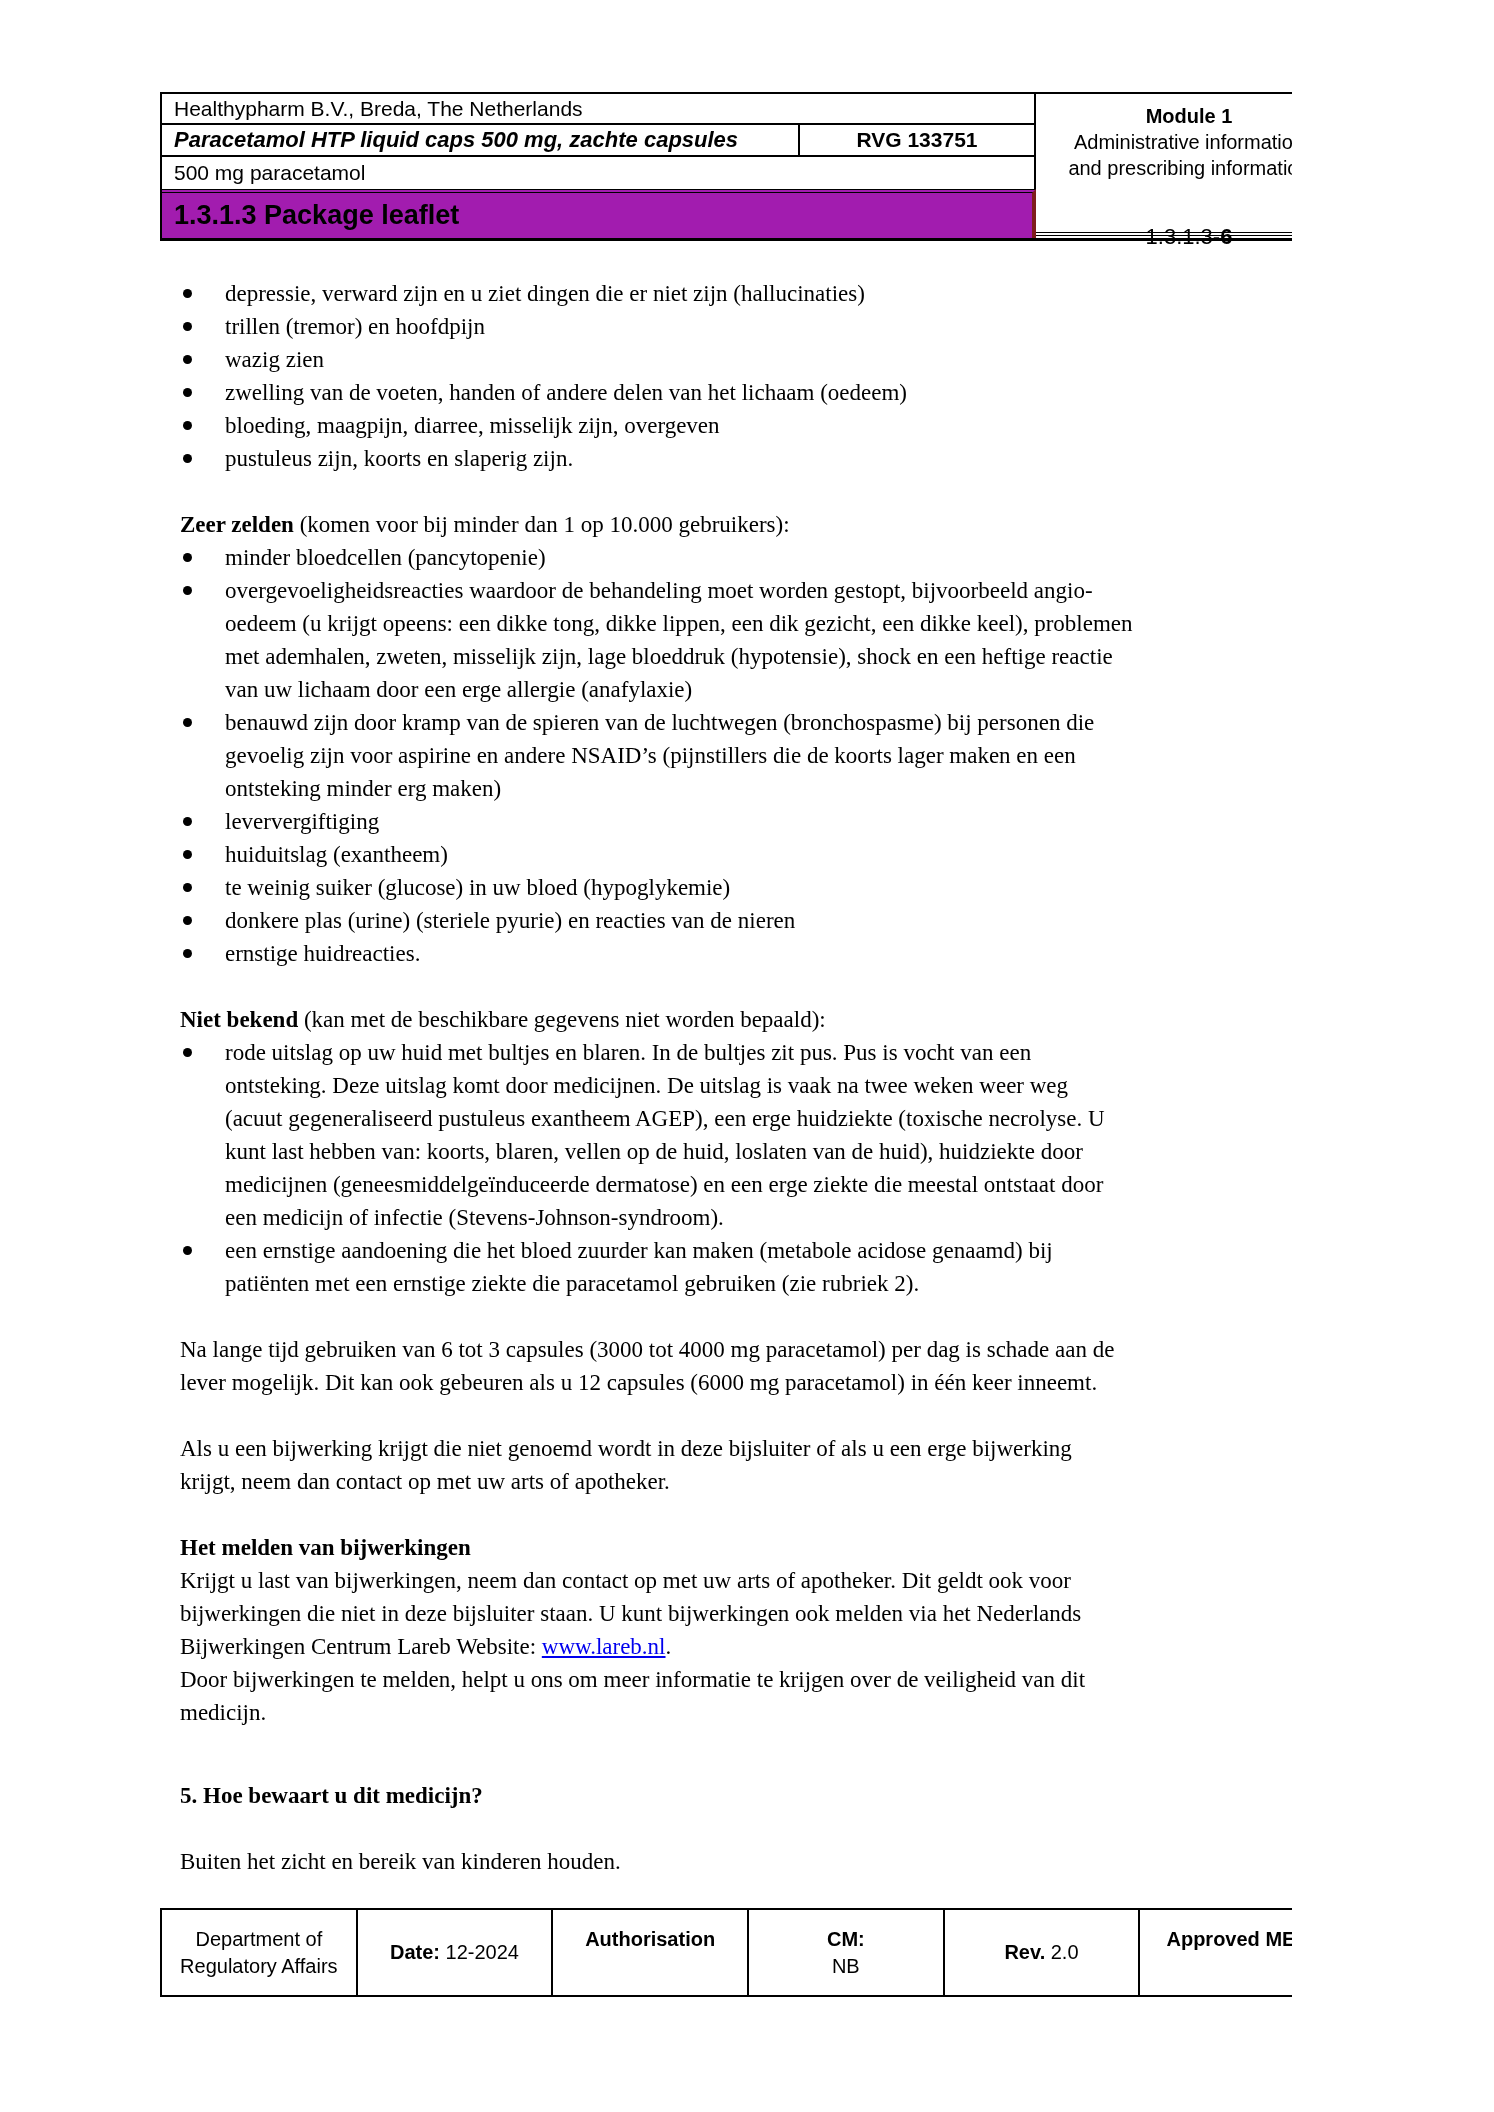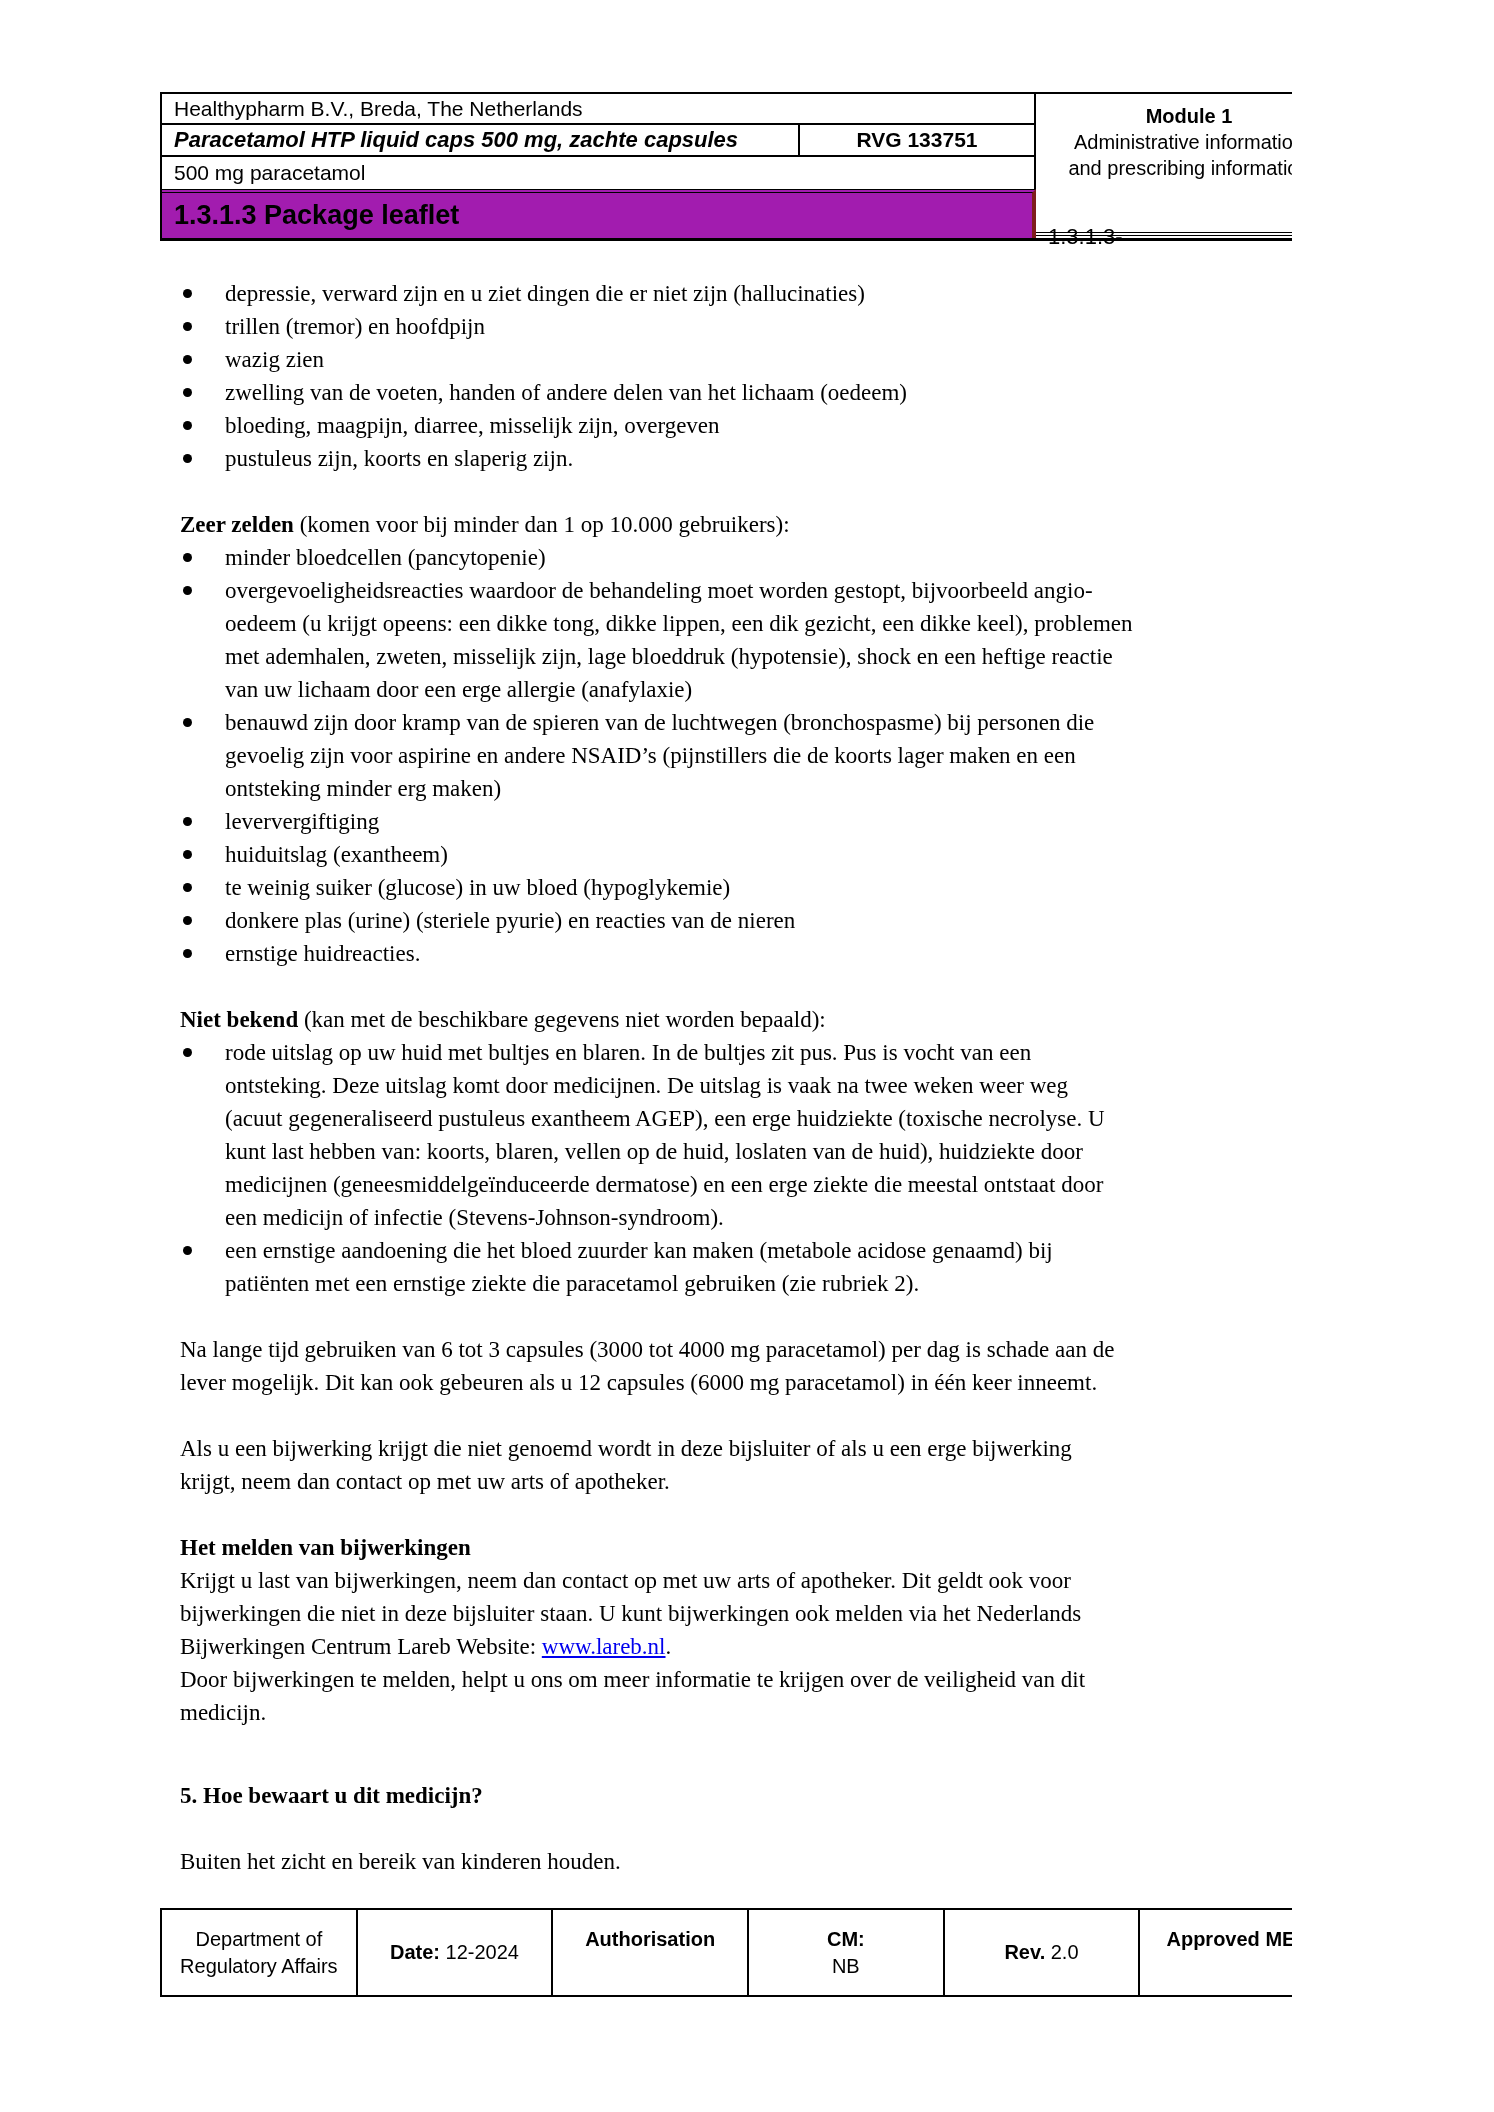--- a/index.html
+++ b/index.html
@@ -33,21 +33,21 @@
   .c-module  { grid-area:1/3/4/4; flex-direction:column; justify-content:center; text-align:center;
                padding:0 6px; font-size:20px; line-height:26px; }
   .c-module .mod-title { font-weight:bold; }
   .c-product { grid-area:2/1/3/2; border-right:2px solid #000; border-bottom:2px solid #000;
                font-weight:bold; font-style:italic; font-size:22px; }
   .c-rvg     { grid-area:2/2/3/3; border-right:2px solid #000; border-bottom:2px solid #000;
                justify-content:center;font-weight:bold; }
   .c-mg      { grid-area:3/1/4/3; border-right:2px solid #000; }
   .c-gray    { grid-area:4/1/5/3; border-right:4px solid #7f1d1d; border-top:4px double #000;
                background:#a21caf; font-weight:bold; font-size:27px; }
-  .c-pageref { grid-area:4/3/5/4; border-top:4px double #000; justify-content:space-between; font-size:22px;margin-top:43px; }
+  .c-pageref { grid-area:4/3/5/4; border-top:4px double #000; justify-content:center; font-size:22px;margin-top:43px; }
   .c-pageref b { font-weight:bold; }
 
   
   .doc-body {
     position:absolute; left:180px; top:277px; width:1190px;
     font-size:23px; line-height:33px;
   }
   ul.blist { list-style:none; margin:0; padding:0; }
   ul.blist li {
     position:relative;

